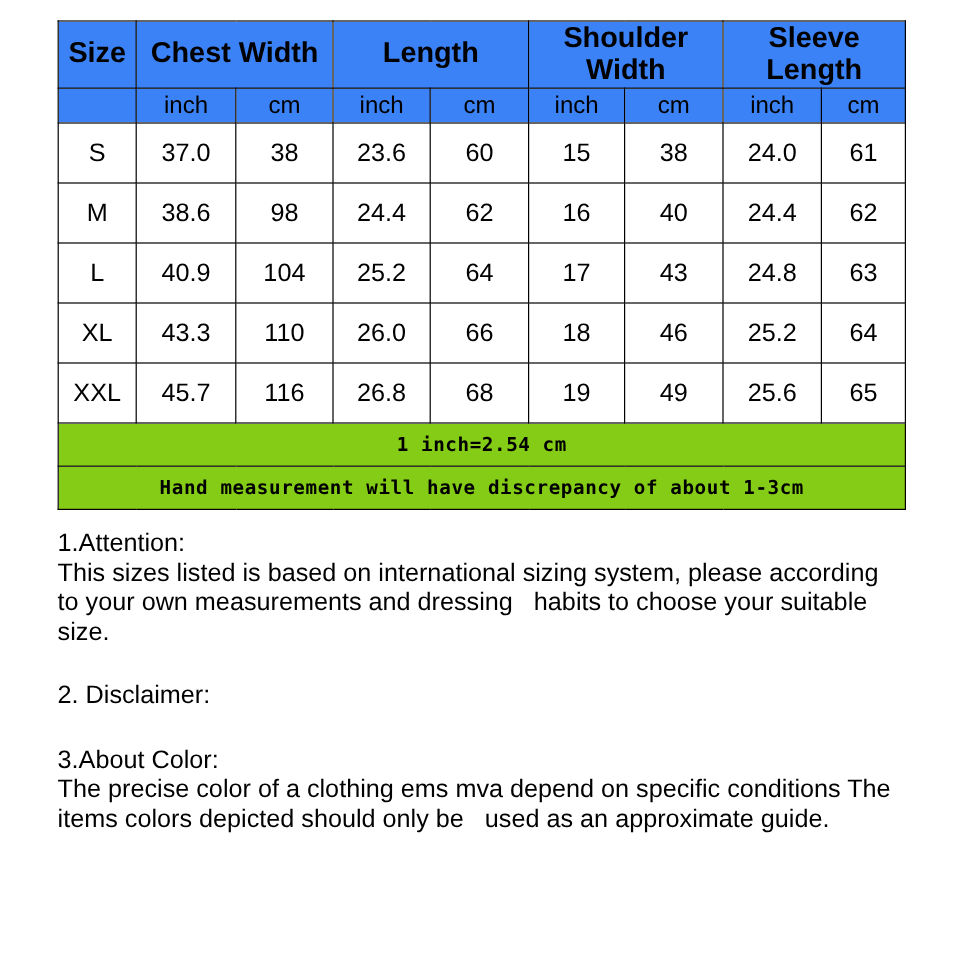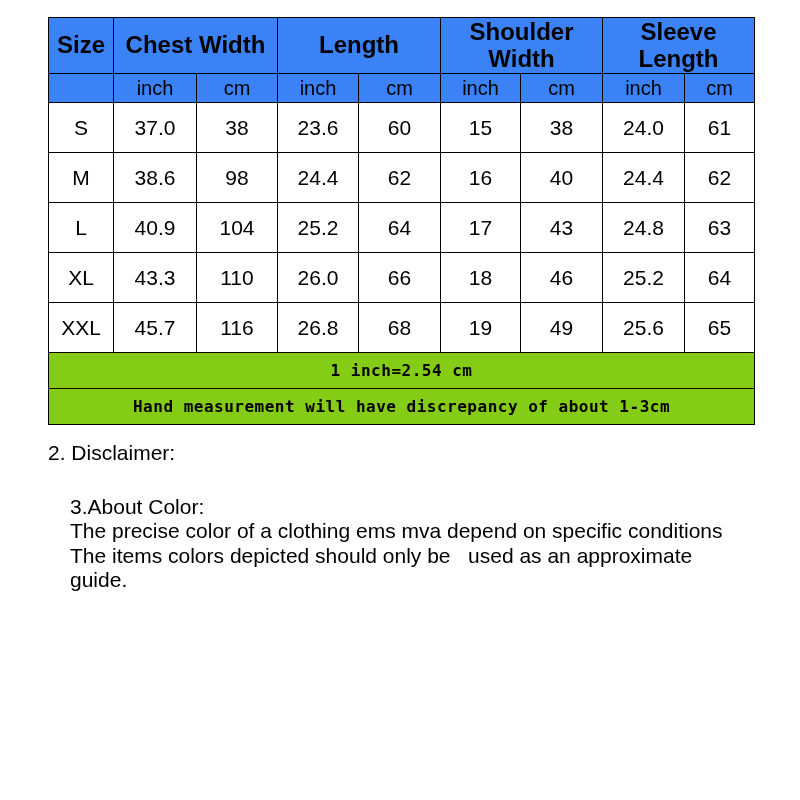--- a/index.html
+++ b/index.html
@@ -58,21 +58,21 @@
     letter-spacing: 0.5px;
     background: #84cc16;
   }
   .notes {
     margin-top: 16px;
     width: 706px;
     font-size: 21px;
     line-height: 24.5px;
   }
   .note { margin: 0 0 29px 0; }
-  .note:last-child { margin-bottom: 0; margin-left: 22px; }
+  .note:last-child { margin-bottom: 0; }
   .note-head, .note-body { white-space: pre-wrap; }
 </style>
 </head>
 <body>
 
 <div class="page">
 
   <table class="size-chart">
     <colgroup>
       <col style="width:65px">
@@ -167,20 +167,24 @@
         <td colspan="9">1 inch=2.54 cm</td>
       </tr>
       <tr class="foot">
         <td colspan="9">Hand measurement will have discrepancy of about 1-3cm</td>
       </tr>
     </tbody>
   </table>
 
   <div class="notes" id="notes">
       <div class="note">
+        <div class="note-head">1.Attention:</div>
+        <div class="note-body">This sizes listed is based on international sizing system, please according to your own measurements and dressing   habits to choose your suitable size.</div>
+      </div>
+      <div class="note">
         <div class="note-head">2. Disclaimer:</div>
       </div>
       <div class="note">
         <div class="note-head">3.About Color:</div>
         <div class="note-body">The precise color of a clothing ems mva depend on specific conditions The items colors depicted should only be   used as an approximate guide.</div>
       </div>
     </div>
 
 </div>
 

